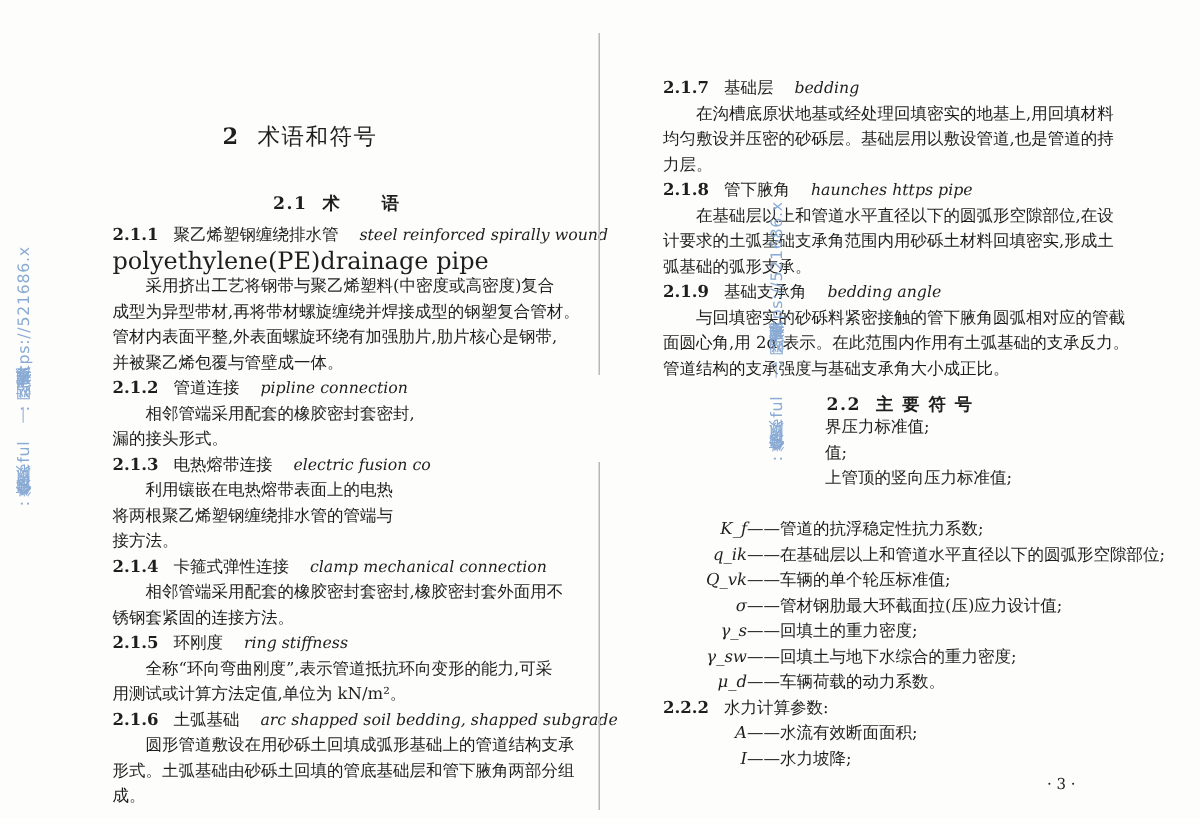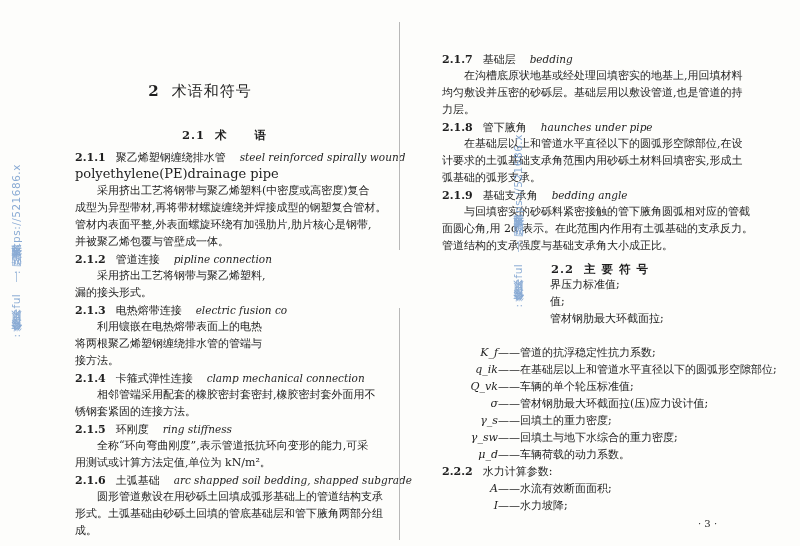--- a/index.html
+++ b/index.html
@@ -58,30 +58,30 @@
     <span class="num">2</span><span>术语和符号</span>
   </div>
 
   <div class="section-title st-left">
     <span style="margin-right:10px">2.1</span><span class="g">术 语</span>
   </div>
 
   <div class="line" style="left:75px;top:150px;">
     <span class="clause-num">2.1.1</span><span>聚乙烯塑钢缠绕排水管</span><span class="clause-en">steel reinforced spirally wound</span>
   </div>
-  <div class="line" style="left:75px;top:167px;font-size:13px;">polyethylene(PE)drainage pipe</div>
+  <div class="line" style="left:75px;top:167px;font-size:16px;">polyethylene(PE)drainage pipe</div>
   <div class="line indent" style="left:75px;top:184px;">采用挤出工艺将钢带与聚乙烯塑料(中密度或高密度)复合</div>
   <div class="line" style="left:75px;top:201px;">成型为异型带材,再将带材螺旋缠绕并焊接成型的钢塑复合管材。</div>
   <div class="line" style="left:75px;top:218px;">管材内表面平整,外表面螺旋环绕有加强肋片,肋片核心是钢带,</div>
   <div class="line" style="left:75px;top:235px;">并被聚乙烯包覆与管壁成一体。</div>
 
   <div class="line" style="left:75px;top:252px;">
     <span class="clause-num">2.1.2</span><span>管道连接</span><span class="clause-en">pipline connection</span>
   </div>
-  <div class="line indent" style="left:75px;top:269px;">采用挤出工艺将钢带与聚乙烯塑料,</div>
+  <div class="line indent" style="left:75px;top:269px;">相邻管端采用配套的橡胶密封套密封,</div>
   <div class="line" style="left:75px;top:286px;">漏的接头形式。</div>
 
   <div class="line" style="left:75px;top:303px;">
     <span class="clause-num">2.1.3</span><span>电热熔带连接</span><span class="clause-en">electric fusion co</span>
   </div>
   <div class="line indent" style="left:75px;top:320px;">利用镶嵌在电热熔带表面上的电热</div>
   <div class="line" style="left:75px;top:337px;">将两根聚乙烯塑钢缠绕排水管的管端与</div>
   <div class="line" style="left:75px;top:354px;">接方法。</div>
 
   <div class="line" style="left:75px;top:371px;">
@@ -111,42 +111,42 @@
 <div class="page page-right">
 
   <div class="line" style="left:42px;top:52px;">
     <span class="clause-num">2.1.7</span><span>基础层</span><span class="clause-en">bedding</span>
   </div>
   <div class="line indent" style="left:42px;top:69px;">在沟槽底原状地基或经处理回填密实的地基上,用回填材料</div>
   <div class="line" style="left:42px;top:86px;">均匀敷设并压密的砂砾层。基础层用以敷设管道,也是管道的持</div>
   <div class="line" style="left:42px;top:103px;">力层。</div>
 
   <div class="line" style="left:42px;top:120px;">
-    <span class="clause-num">2.1.8</span><span>管下腋角</span><span class="clause-en">haunches under pipe</span>
+    <span class="clause-num">2.1.8</span><span>管下腋角</span><span class="clause-en">haunches https pipe</span>
   </div>
   <div class="line indent" style="left:42px;top:137px;">在基础层以上和管道水平直径以下的圆弧形空隙部位,在设</div>
   <div class="line" style="left:42px;top:154px;">计要求的土弧基础支承角范围内用砂砾土材料回填密实,形成土</div>
   <div class="line" style="left:42px;top:171px;">弧基础的弧形支承。</div>
 
   <div class="line" style="left:42px;top:188px;">
     <span class="clause-num">2.1.9</span><span>基础支承角</span><span class="clause-en">bedding angle</span>
   </div>
   <div class="line indent" style="left:42px;top:205px;">与回填密实的砂砾料紧密接触的管下腋角圆弧相对应的管截</div>
   <div class="line" style="left:42px;top:222px;">面圆心角,用 2α 表示。在此范围内作用有土弧基础的支承反力。</div>
   <div class="line" style="left:42px;top:239px;">管道结构的支承强度与基础支承角大小成正比。</div>
 </div>
 
 <div class="section-title st-right" style="top:262px;">
   <span style="margin-right:10px">2.2</span><span>主 要 符 号</span>
 </div>
 
 <div class="page page-right" style="pointer-events:none;">
   <div class="line" style="left:150px;top:278px;">界压力标准值;</div>
   <div class="line" style="left:150px;top:295px;">值;</div>
-  <div class="line" style="left:150px;top:312px;">管材钢肋最大环截面拉;</div>
+  <div class="line" style="left:150px;top:312px;">上管顶的竖向压力标准值;</div>
 
   <div class="line" style="left:62px;top:346px;"><span class="sym">K_f</span><span>——管道的抗浮稳定性抗力系数;</span></div>
   <div class="line" style="left:62px;top:363px;"><span class="sym">q_ik</span><span>——在基础层以上和管道水平直径以下的圆弧形空隙部位;</span></div>
   <div class="line" style="left:62px;top:380px;"><span class="sym">Q_vk</span><span>——车辆的单个轮压标准值;</span></div>
   <div class="line" style="left:62px;top:397px;"><span class="sym">σ</span><span>——管材钢肋最大环截面拉(压)应力设计值;</span></div>
   <div class="line" style="left:62px;top:414px;"><span class="sym">γ_s</span><span>——回填土的重力密度;</span></div>
   <div class="line" style="left:62px;top:448px;"><span class="sym">μ_d</span><span>——车辆荷载的动力系数。</span></div>
   <div class="line" style="left:62px;top:431px;"><span class="sym">γ_sw</span><span>——回填土与地下水综合的重力密度;</span></div>
 
   <div class="line" style="left:42px;top:465px;">

